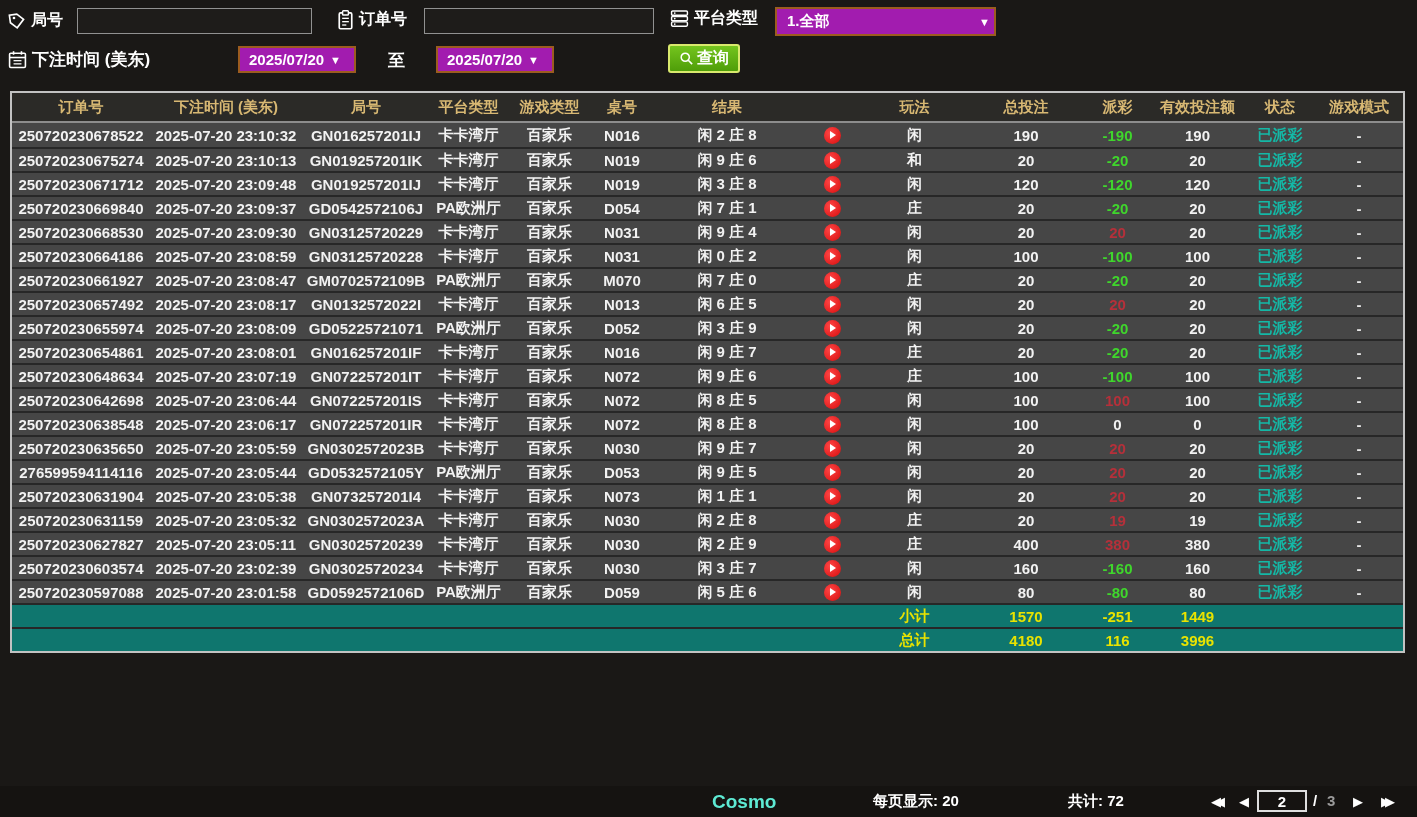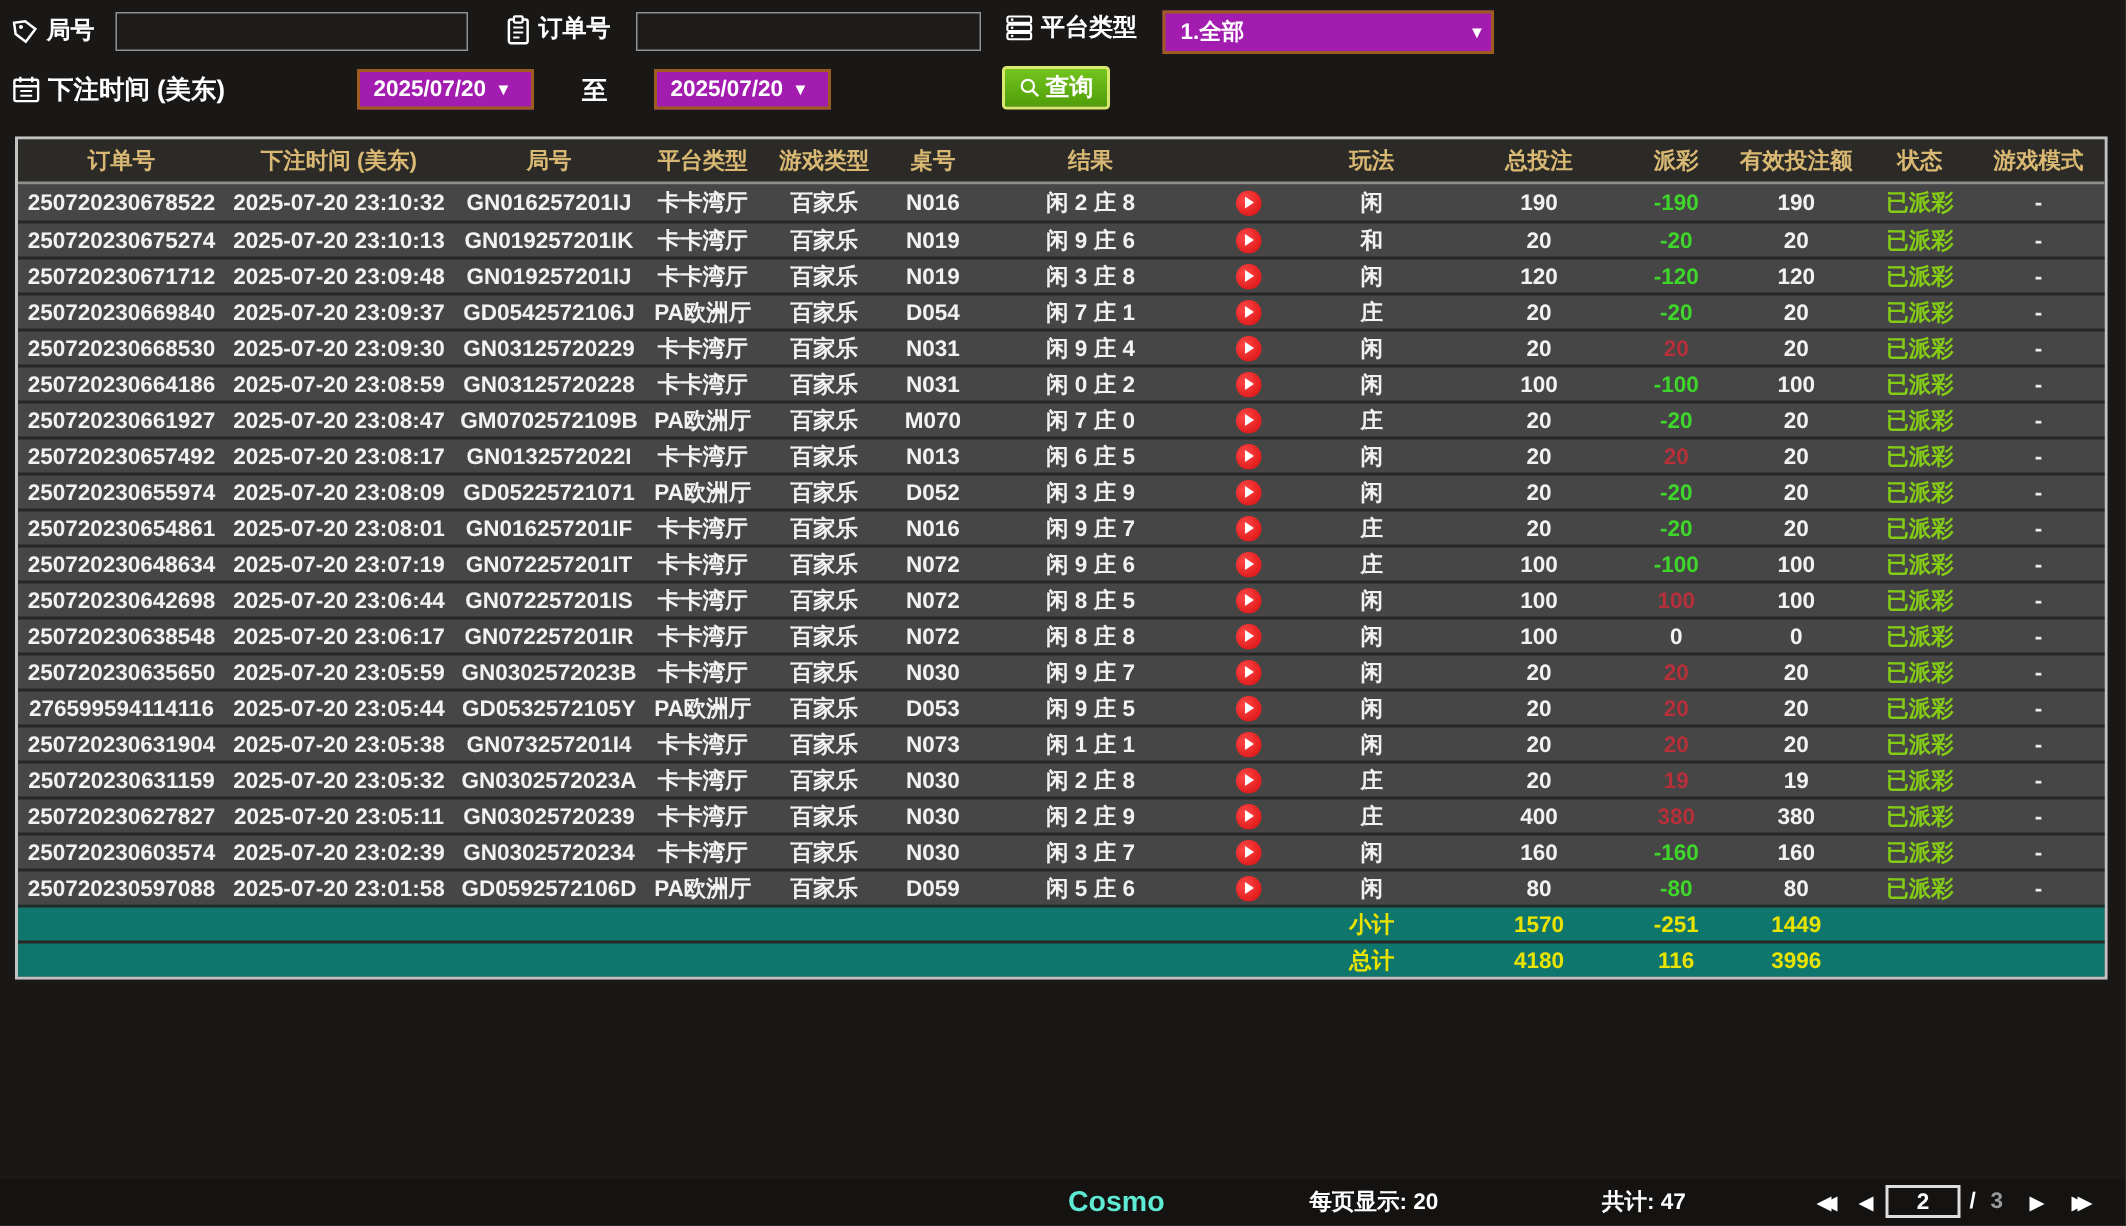--- a/index.html
+++ b/index.html
@@ -43,21 +43,21 @@
     display:grid;
     grid-template-columns:138px 152px 128px 77px 85px 60px 150px 60px 105px 118px 65px 95px 70px 1fr;
     height:24px; align-items:center; text-align:center;
     font-size:15px; font-weight:bold; color:#f2f2f2;
   }
   .thead { background:#2b2a27; color:#d8b873; border-bottom:2px solid #8d8d8d; height:30px; }
   .tbody .row { background:#464646; border-top:2px solid #272727; }
   .tbody .row:first-child { border-top:none; }
   .cell { overflow:hidden; white-space:nowrap; }
   .c-time { letter-spacing:0; }
-  .c-status { color:#84cc16; }
+  .c-status { color:#14b8a6; }
   .c-mode { color:#e8e8e8; }
   .pay-neg { color:#3fd62c; }
   .pay-pos { color:#b5303a; }
   .pay-zero { color:#f2f2f2; }
   .row.totals { background:#0f766e; border-top:2px solid #272727; color:#e9e300; }
   .row.totals .cell { color:#e9e300; }
 
   .playwrap { display:flex; justify-content:center; align-items:center; cursor:pointer; }
   .play-dot {
     width:17px; height:17px; border-radius:50%;
@@ -604,21 +604,21 @@
     <span class="cell" style="grid-column:9">总计</span>
     <span class="cell" style="grid-column:10">4180</span>
     <span class="cell" style="grid-column:11">116</span>
     <span class="cell" style="grid-column:12">3996</span>
   </div>
 </section>
 
 <footer class="pagebar">
   <span class="pb-item watermark" style="left:712px;">Cosmo</span>
   <span class="pb-item" style="left:873px;">每页显示: 20</span>
-  <span class="pb-item" style="left:1068px;">共计: 47</span>
+  <span class="pb-item" style="left:1068px;">共计: 72</span>
 
   <span class="pb-item pg double" style="left:1211px;">◀◀</span>
   <span class="pb-item pg" style="left:1239px;">◀</span>
   <input class="page-input" style="left: 1257px;" value="2">
   <span class="pb-item" style="left:1313px;">/</span>
   <span class="pb-item muted" style="left:1327px;">3</span>
   <span class="pb-item pg" style="left:1353px;">▶</span>
   <span class="pb-item pg double" style="left:1381px;">▶▶</span>
 </footer>
 

